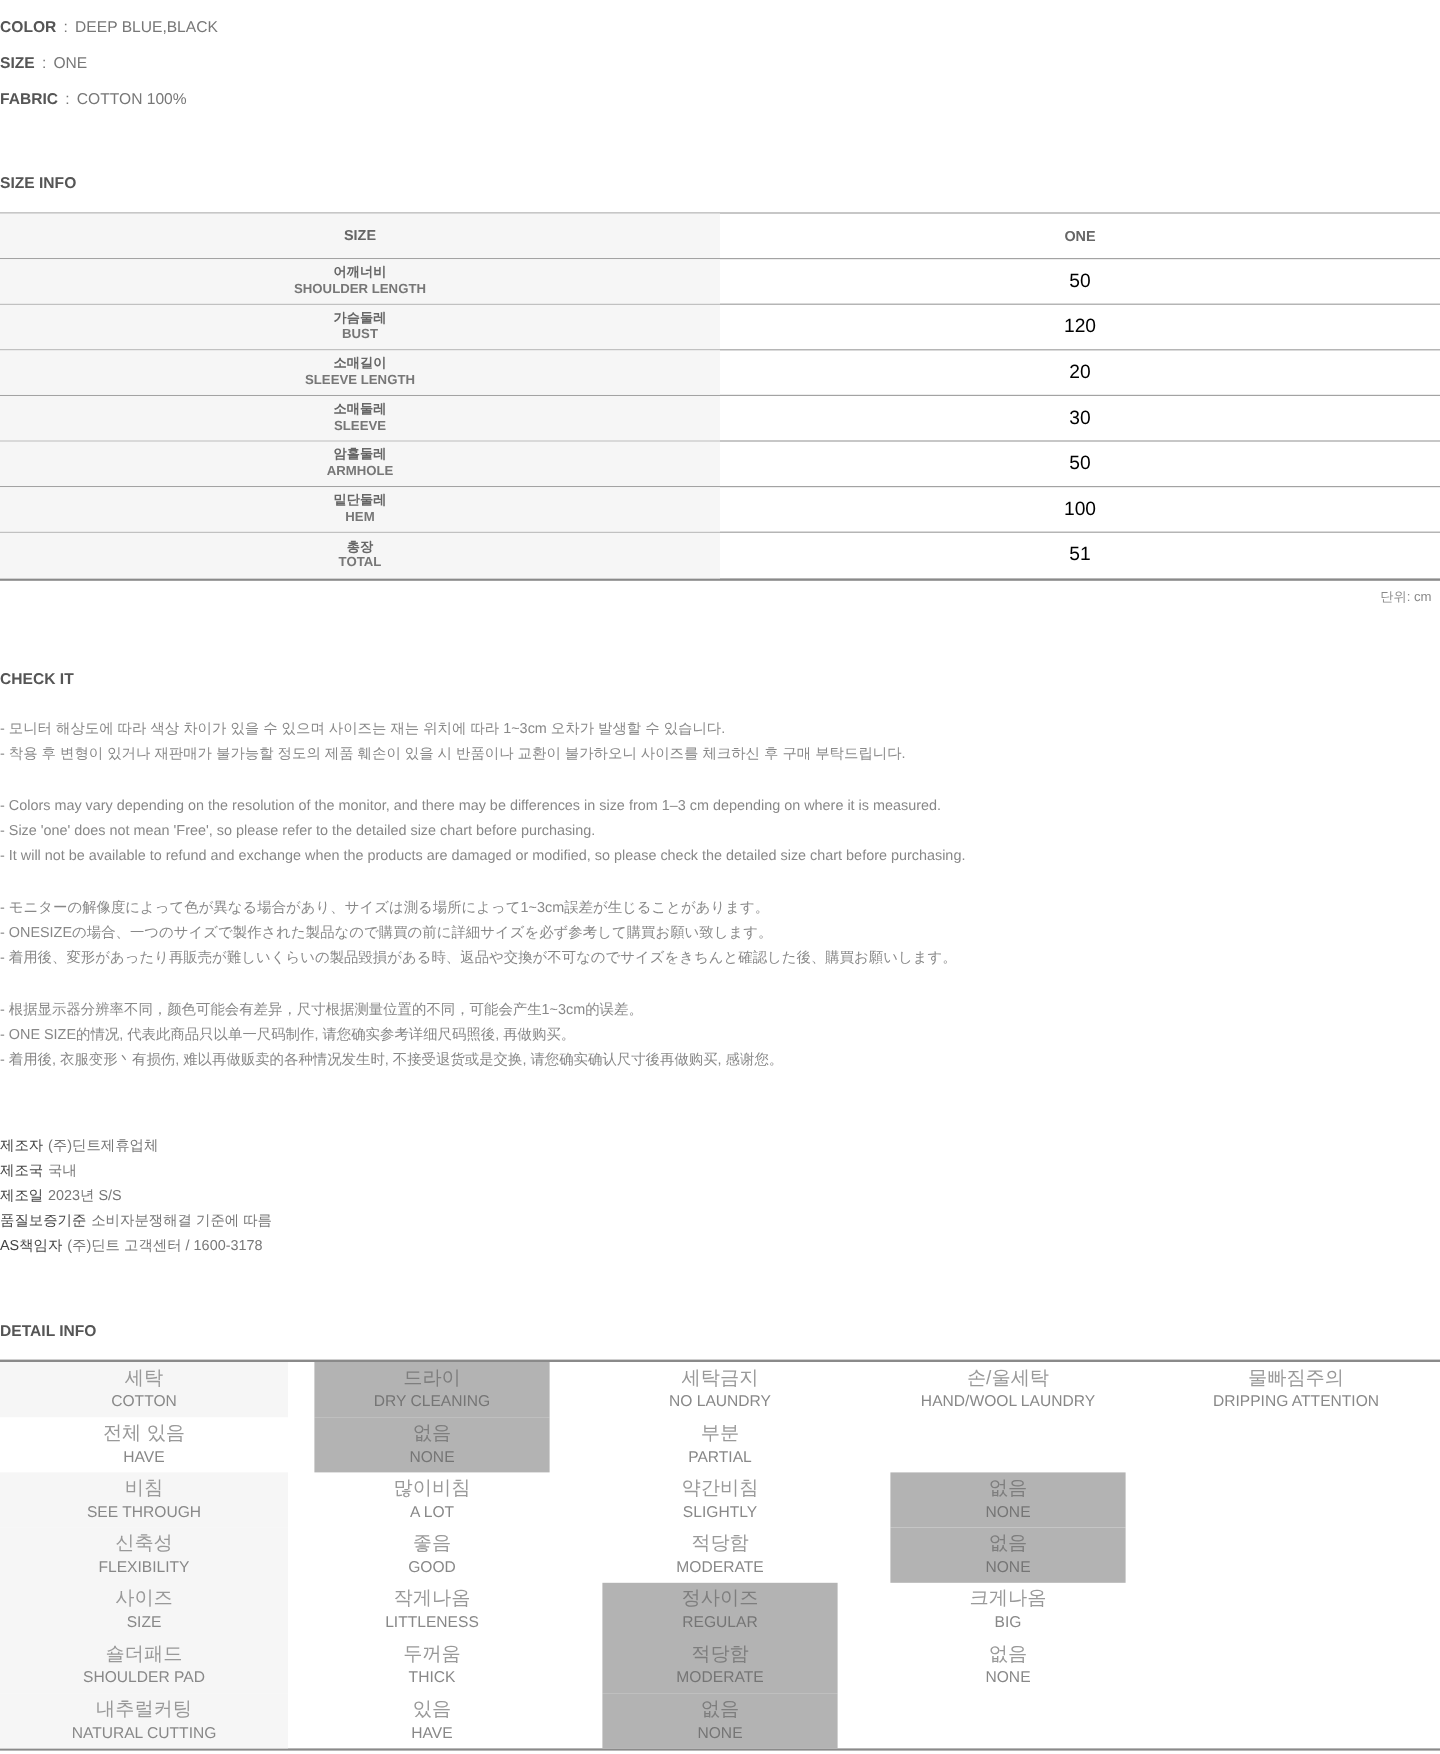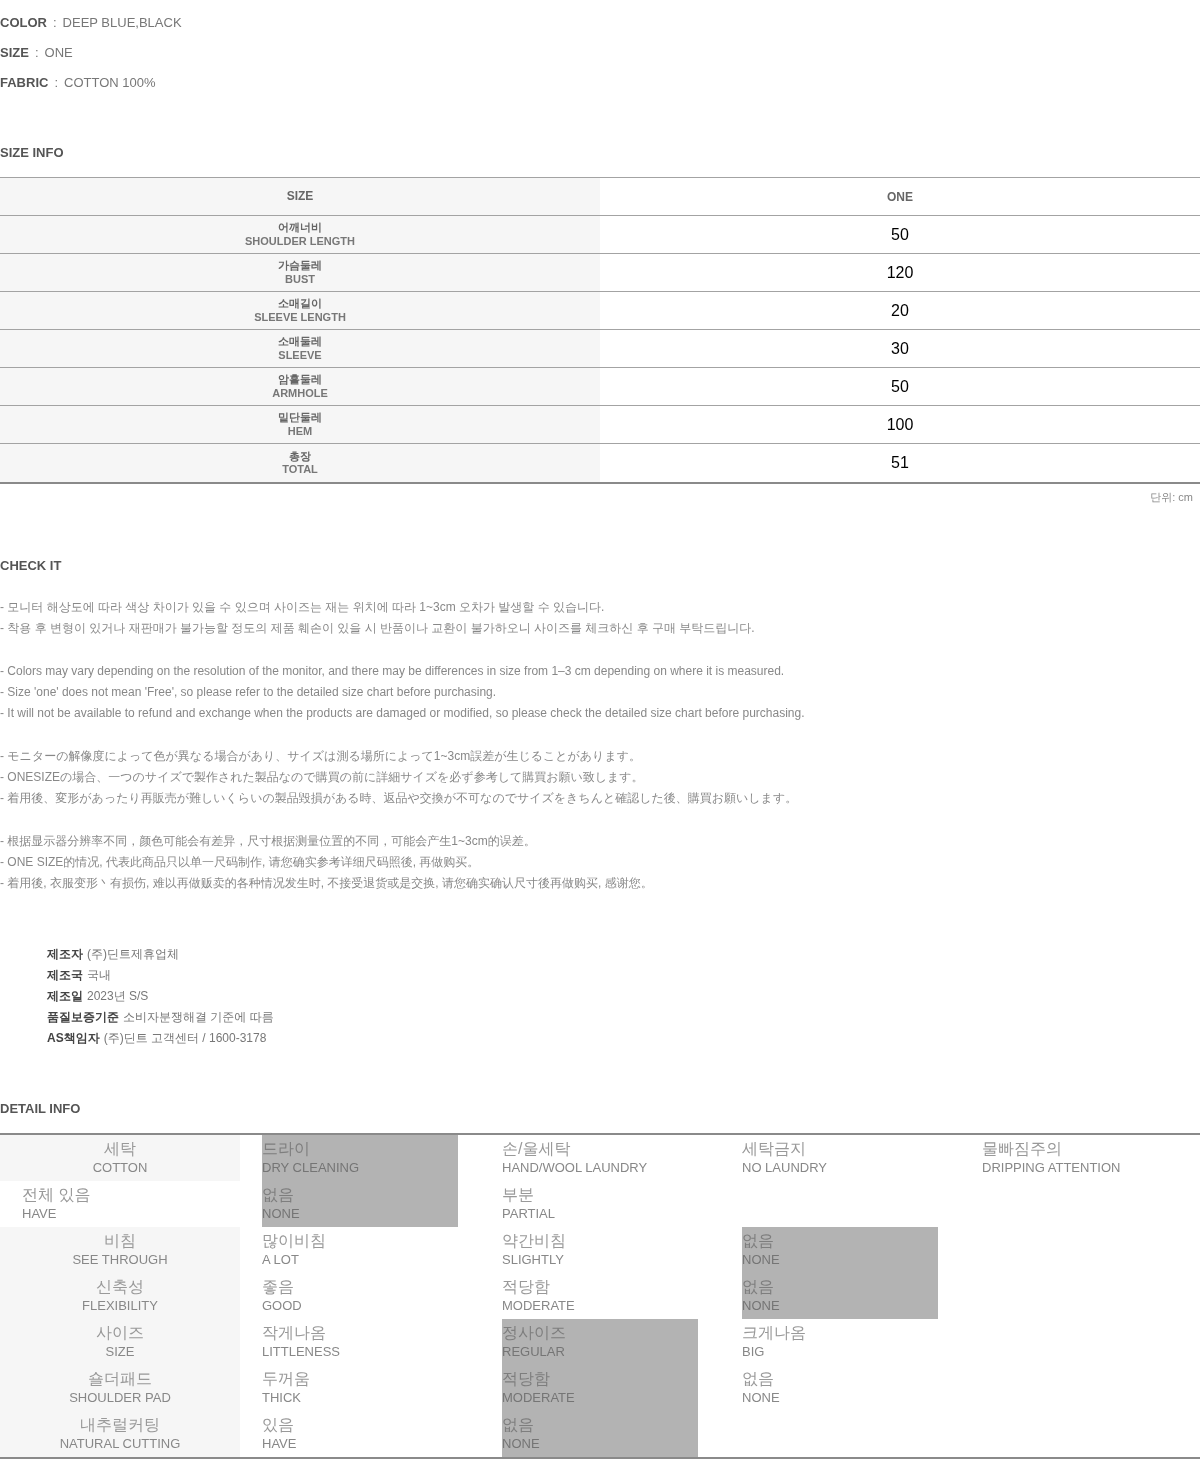--- a/index.html
+++ b/index.html
@@ -33,28 +33,28 @@
   .s-ko { font-size:11px; font-weight:bold; color:#666; }
   .s-en { font-size:11px; font-weight:bold; color:#777; }
   .unit-note { margin-top:6px; padding-right:7px; text-align:right; font-size:11px; color:#888; }
 
   
   .para { margin-top:22px; font-size:12px; line-height:21px; color:#888; }
   .para.first { margin-top:24px; }
 
   
   .manu { margin-top:50px; font-size:12px; line-height:21px; color:#777; }
-  .m-label { font-weight:bold; color:#444; margin-right:4px;padding-left:47px; }
+  .m-label { font-weight:normal; color:#444; margin-right:4px; }
 
   
   .d-table { margin-top:17px; border-top:2px solid #8a8a8a; border-bottom:2px solid #8a8a8a; }
   .d-row { display:flex; height:46px; }
   .d-label { width:240px; background:#f6f6f6; display:flex; flex-direction:column; align-items:center; justify-content:center; gap:3px; }
   .d-cell { width:240px; }
-  .cell-inner { height:100%; width:196px; margin:0 auto; display:flex; flex-direction:column; justify-content:center; gap:3px; }
+  .cell-inner { height:100%; width:196px; margin:0 auto; display:flex; flex-direction:column; align-items:center; justify-content:center; gap:3px; }
   .cell-inner.hl { background:#b3b3b3; }
   .d-ko { font-size:16px; color:#999; line-height:1.15; }
   .d-en { font-size:13px; color:#888; line-height:1.15; }
   .hl .d-ko { color:#7e7e7e; }
   .hl .d-en { color:#757575; }
 </style>
 </head>
 <body>
 
 <div class="page">
@@ -186,32 +186,32 @@
         <div class="d-en">COTTON</div>
       </div>
       <div class="d-cell">
           <div class="cell-inner hl">
         <div class="d-ko">드라이</div>
         <div class="d-en">DRY CLEANING</div>
       </div>
         </div>
       <div class="d-cell">
           <div class="cell-inner">
+        <div class="d-ko">세탁금지</div>
+        <div class="d-en">NO LAUNDRY</div>
+      </div>
+        </div>
+      <div class="d-cell">
+          <div class="cell-inner">
         <div class="d-ko">손/울세탁</div>
         <div class="d-en">HAND/WOOL LAUNDRY</div>
       </div>
         </div>
       <div class="d-cell">
           <div class="cell-inner">
-        <div class="d-ko">세탁금지</div>
-        <div class="d-en">NO LAUNDRY</div>
-      </div>
-        </div>
-      <div class="d-cell">
-          <div class="cell-inner">
         <div class="d-ko">물빠짐주의</div>
         <div class="d-en">DRIPPING ATTENTION</div>
       </div>
         </div>
     </div>
 
     <div class="d-row">
       <div class="d-cell">
           <div class="cell-inner">
         <div class="d-ko">전체 있음</div>

